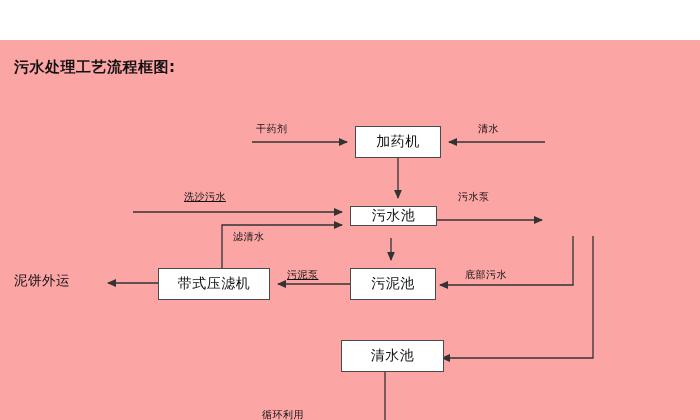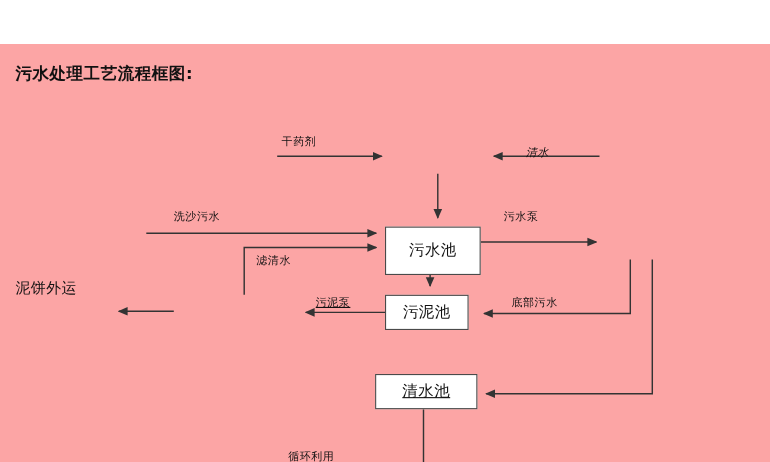--- a/index.html
+++ b/index.html
@@ -101,46 +101,52 @@
 
       <path d="M350,244 L278,244" marker-end="url(#ah)"></path>
 
       <path d="M158,243 L108,243" marker-end="url(#ah)"></path>
 
       <path d="M385,332 L385,389 L230,389" marker-end="url(#ah)"></path>
 
     </g>
   </svg>
 
+  <div class="node-box" style="left:355px; top:86px; width:86px; height:32px;">
+    <span>加药机</span>
+  </div>
 
-  <div class="node-box" style="left:350px; top:166px; width:87px; height:44px;">
+  <div class="node-box" style="left:350px; top:166px; width:87px; height:20px;">
     <span>污水池</span>
   </div>
 
 
+  <div class="node-box" style="left:158px; top:228px; width:112px; height:32px;">
+    <span>带式压滤机</span>
+  </div>
 
-  <div class="node-box" style="left:350px; top:228px; width:76px; height:32px;">
+  <div class="node-box" style="left:350px; top:228px; width:86px; height:32px;">
     <span>污泥池</span>
   </div>
 
-  <div class="node-box" style="left:341px; top:300px; width:93px; height:32px;text-decoration:underline;">
+  <div class="node-box" style="left:341px; top:300px; width:103px; height:32px;">
     <span>清水池</span>
   </div>
 
   <div class="edge-label" style="left:256px; top:82px;">干药剂</div>
 
-  <div class="edge-label" style="left:478px; top:92px;font-style:italic;">清水</div>
+  <div class="edge-label" style="left:478px; top:82px;">清水</div>
 
-  <div class="edge-label" style="left:158px; top:150px;">洗沙污水</div>
+  <div class="edge-label" style="left:184px; top:150px;text-decoration:underline;">洗沙污水</div>
 
   <div class="edge-label" style="left:458px; top:150px;">污水泵</div>
 
   <div class="edge-label" style="left:233px; top:190px;">滤清水</div>
 
   <div class="edge-label" style="left:287px; top:228px;text-decoration:underline;">污泥泵</div>
 
   <div class="edge-label" style="left:465px; top:228px;">底部污水</div>
 
   <div class="edge-label" style="left:262px; top:368px;">循环利用</div>
 
-  <div class="terminal-label" style="left:14px; top:213px;">泥饼外运</div>
+  <div class="terminal-label" style="left:14px; top:232px;">泥饼外运</div>
 
 </div>
 
 </body></html>

